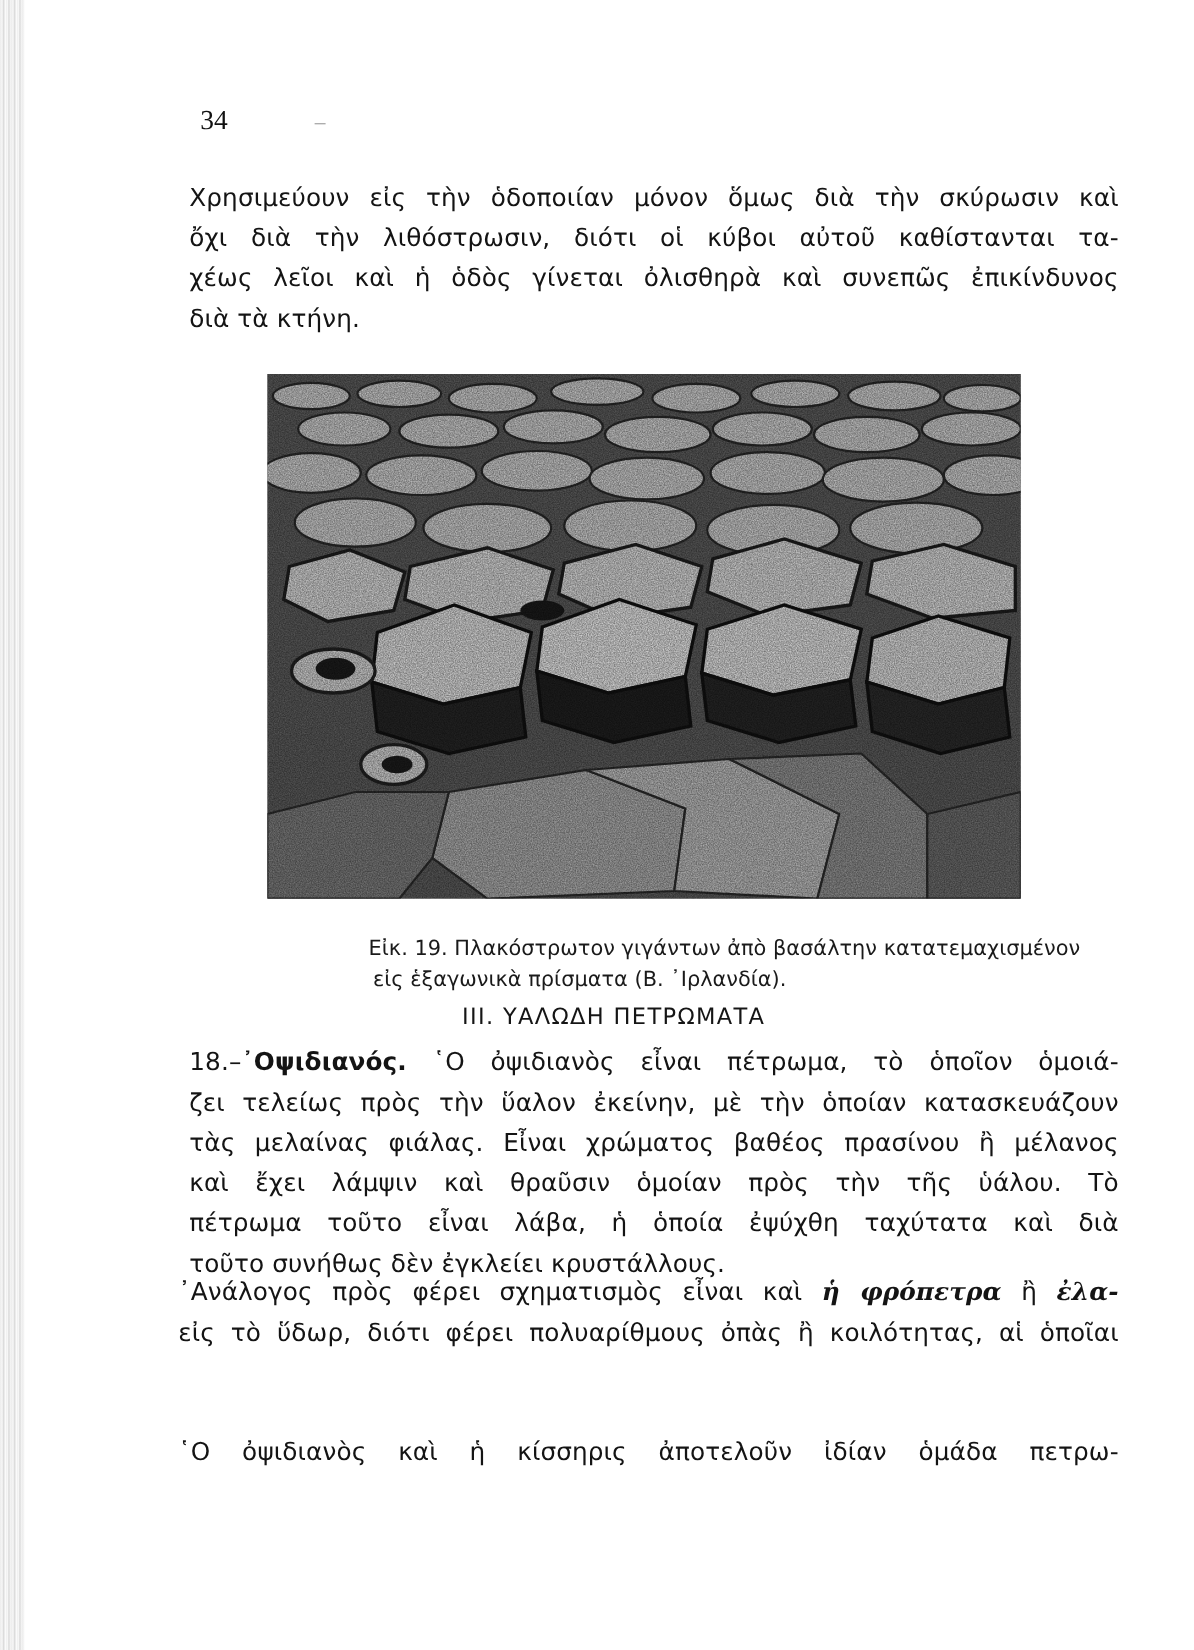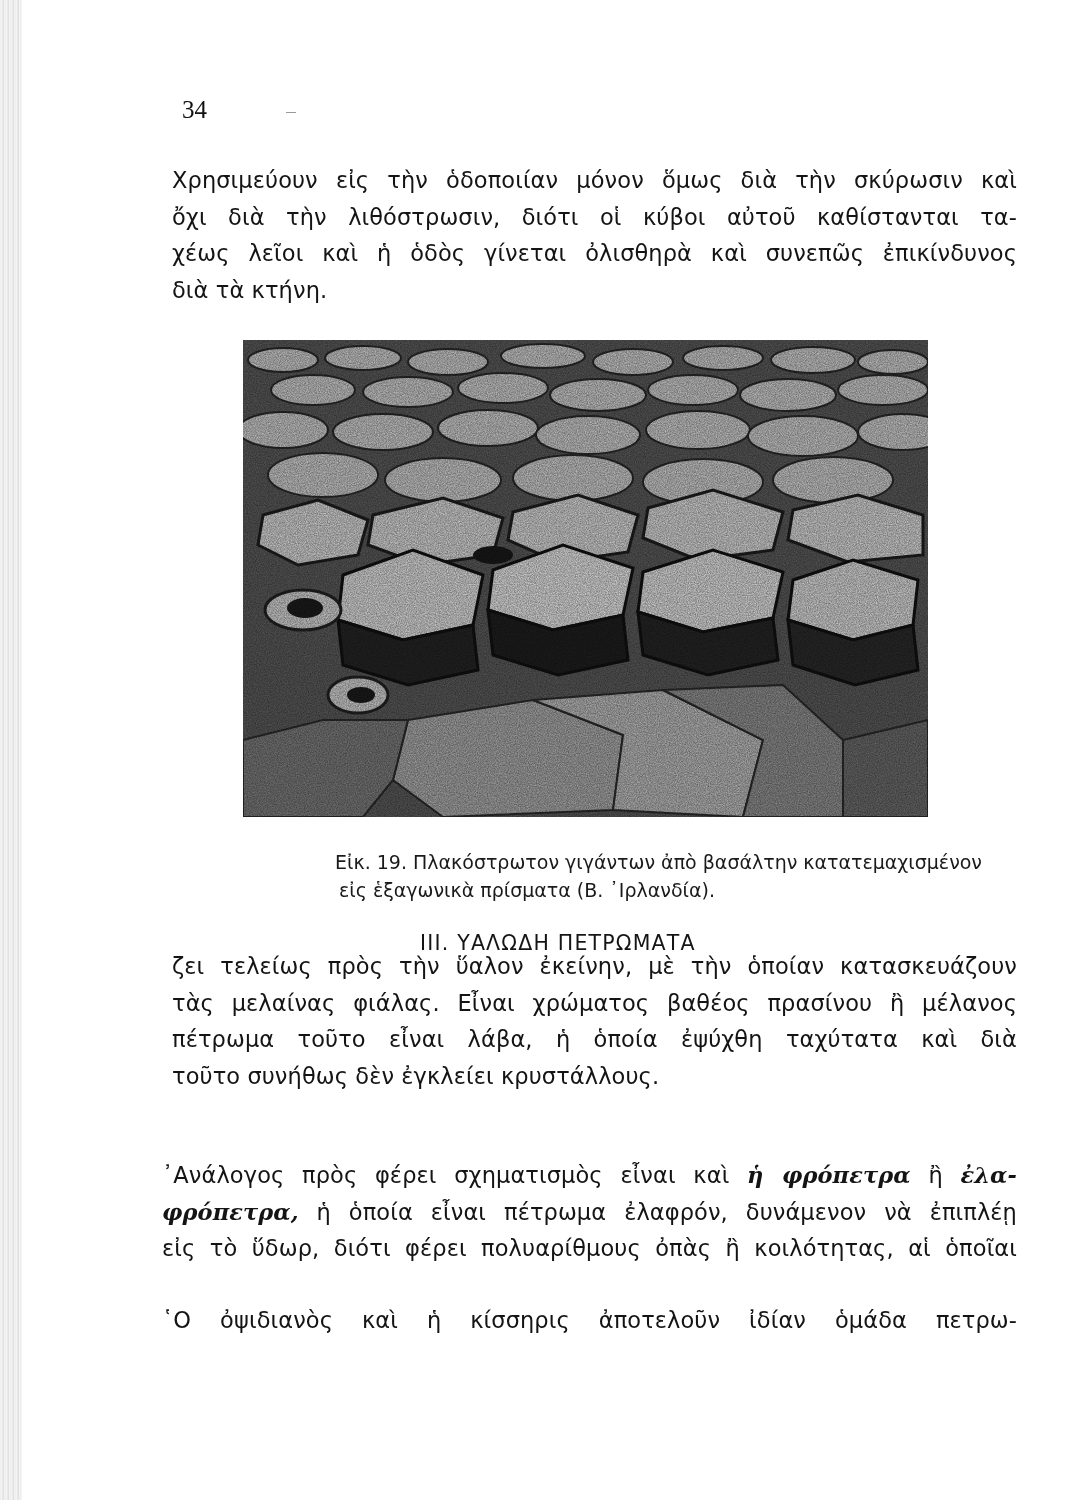--- a/index.html
+++ b/index.html
@@ -32,21 +32,21 @@
     }
     .figure svg { display:block; }
     .caption {
       position: absolute; left: 240px; width: 720px;
       font-size: 19px; line-height: 28px; color: #1a1a1a;
     }
     .caption-1 { top: 848px; left: 262px; text-align: right; }
     .caption-2 { top: 876px; left: 339px; }
     .section-heading {
       position: absolute; top: 912px; left: 420px;
-      font-size: 20.5px; letter-spacing: 1.2px; color: #151515; margin-top: 19px;
+      font-size: 20.5px; letter-spacing: 1.2px; color: #151515;
     }
     .p2 { top: 948px; left: 172px; }
     .p3 { top: 1157px; left: 162px; width: 855px; }
     .p4 { top: 1302px; left: 162px; width: 855px; }
     .bold { font-weight: bold; }
     .italic-bold { font-family: "DejaVu Serif", serif; font-style: italic; font-weight: bold; }
   </style>
 </head>
 <body>
 
@@ -138,27 +138,28 @@
     <rect width="685" height="477" fill="#000" filter="url(#grain)"></rect>
   </svg>
 </div>
 
 <div class="caption caption-1">Εἰκ. 19. Πλακόστρωτον γιγάντων ἀπὸ βασάλτην κατατεμαχισμένον</div>
 <div class="caption caption-2">εἰς ἑξαγωνικὰ πρίσματα (Β. ᾿Ιρλανδία).</div>
 
 <div class="section-heading">III. ΥΑΛΩΔΗ ΠΕΤΡΩΜΑΤΑ</div>
 
 <div class="para p2">
+  <span class="line"><span>18.–</span><span class="bold">᾿Οψιδιανός.</span> <span>῾Ο ὀψιδιανὸς εἶναι πέτρωμα, τὸ ὁποῖον ὁμοιά-</span></span>
   <span class="line">ζει τελείως πρὸς τὴν ὕαλον ἐκείνην, μὲ τὴν ὁποίαν κατασκευάζουν</span>
   <span class="line">τὰς μελαίνας φιάλας. Εἶναι χρώματος βαθέος πρασίνου ἢ μέλανος</span>
+  <span class="line">καὶ ἔχει λάμψιν καὶ θραῦσιν ὁμοίαν πρὸς τὴν τῆς ὑάλου. Τὸ</span>
   <span class="line">πέτρωμα τοῦτο εἶναι λάβα, ἡ ὁποία ἐψύχθη ταχύτατα καὶ διὰ</span>
   <span class="line last">τοῦτο συνήθως δὲν ἐγκλείει κρυστάλλους.</span>
 </div>
 
 <div class="para p3">
   <span class="line"><span>᾿Ανάλογος πρὸς φέρει σχηματισμὸς εἶναι καὶ</span> <span class="italic-bold">ἡ φρόπετρα</span> <span>ἢ</span> <span class="italic-bold">ἐλα-</span></span>
-  <span class="line"><span class="italic-bold">φρόπετρα,</span> <span>ἡ ὁποία εἶναι πέτρωμα ἐλαφρόν, δυνάμενον νὰ ἐπιπλέῃ</span></span>
   <span class="line">εἰς τὸ ὕδωρ, διότι φέρει πολυαρίθμους ὀπὰς ἢ κοιλότητας, αἱ ὁποῖαι</span>
 </div>
 
 <div class="para p4">
   <span class="line">῾Ο ὀψιδιανὸς καὶ ἡ κίσσηρις ἀποτελοῦν ἰδίαν ὁμάδα πετρω-</span>
 </div>
 
 </body></html>

